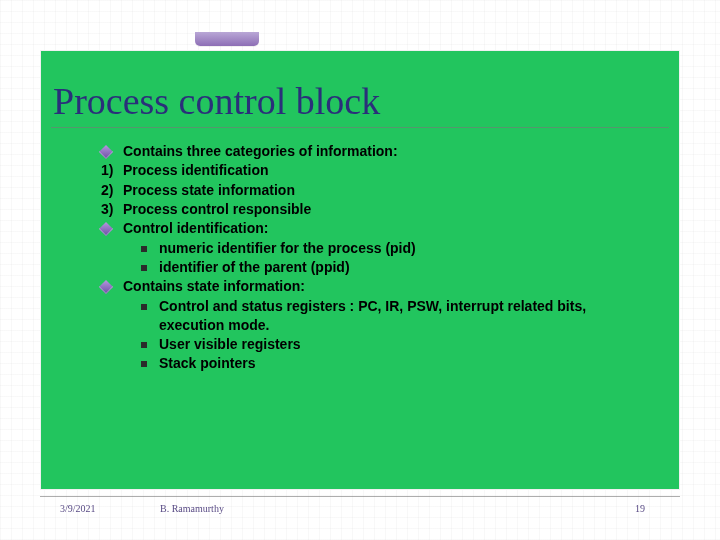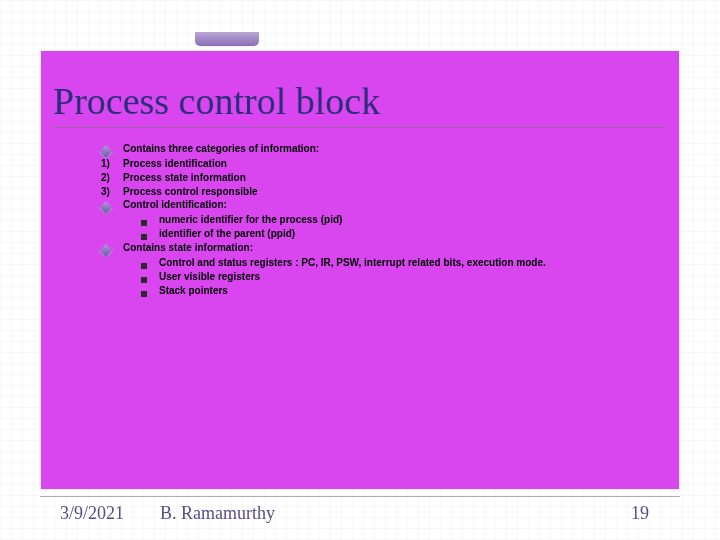--- a/index.html
+++ b/index.html
@@ -35,40 +35,40 @@
     border-radius: 0 0 5px 5px;
     box-shadow: 0 1px 0 rgba(0,0,0,0.06);
   }
 
   .slide {
     position: absolute;
     top: 50px;
     left: 40px;
     right: 40px;
     bottom: 50px;
-    background: #d946ef;
+    background: #22c55e;
     border: 1px solid #f0f0f0;
   }
 
   .title {
     font-family: "Times New Roman", Times, serif;
     font-weight: 400;
     font-size: 38px;
     color: #2a2f7a;
     margin: 28px 12px 4px 12px;
   }
   .rule {
     height: 1px;
     background: rgba(120,120,120,0.6);
     margin: 4px 10px 12px 10px;
   }
 
   .body {
     margin: 14px 60px 0 60px;
-    font-size: 10px;
+    font-size: 14px;
     font-weight: 700;
     line-height: 1.38;
   }
 
   .row {
     display: flex;
     align-items: flex-start;
   }
   .row .txt {
     flex: 1;
@@ -101,21 +101,21 @@
     margin: 7px 12px 0 0;
   }
 
   .footer {
     position: absolute;
     left: 40px;
     right: 40px;
     bottom: 20px;
     height: 24px;
     font-family: "Times New Roman", Times, serif;
-    font-size: 18px;
+    font-size: 10px;
     color: #5a4c86;
   }
   .foot-rule {
     height: 1px;
     background: rgba(120,120,120,0.6);
     margin-bottom: 6px;
   }
   .foot-row {
     display: flex;
     justify-content: space-between;

